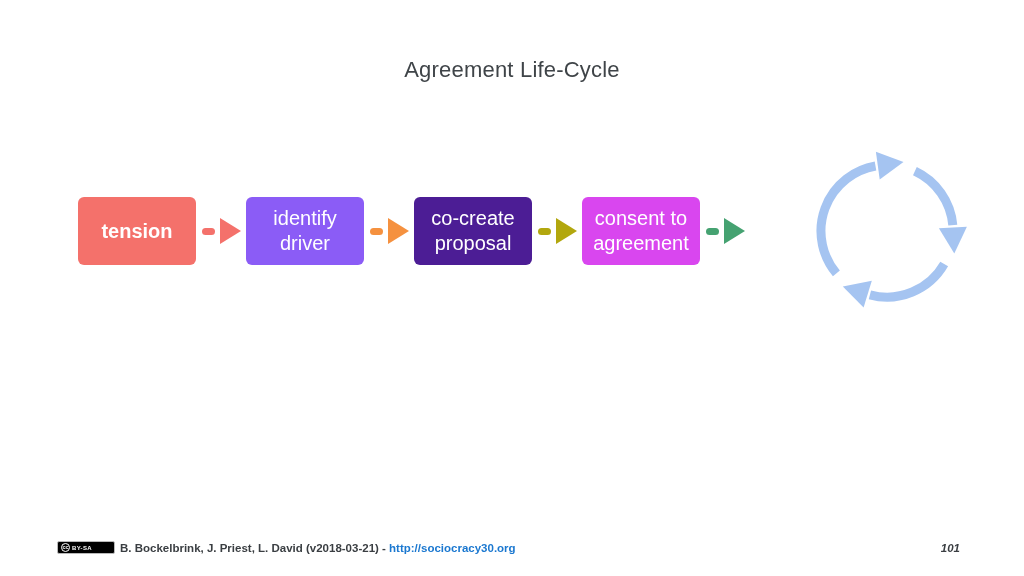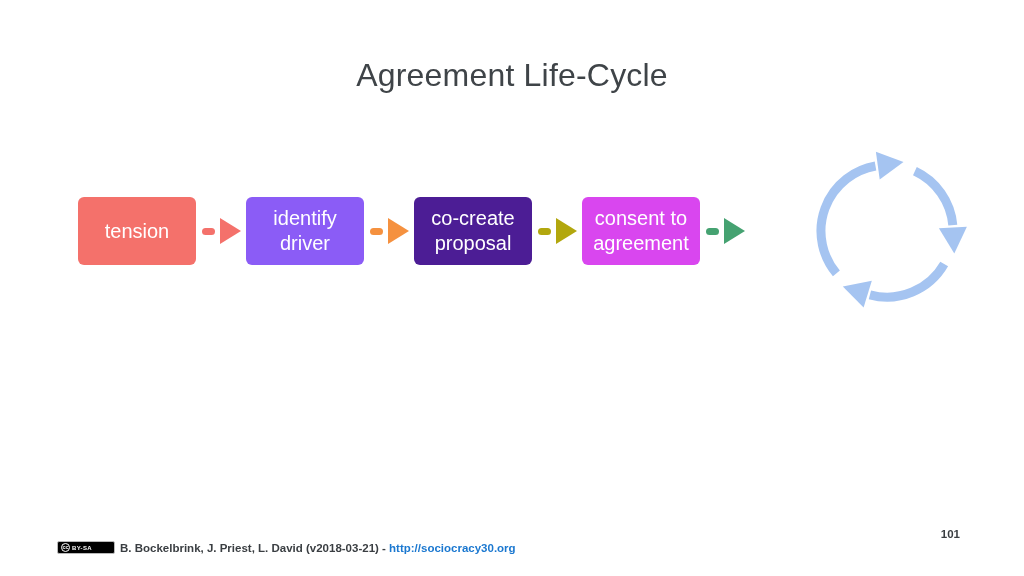--- a/index.html
+++ b/index.html
@@ -9,21 +9,21 @@
     width:1024px; height:576px;
     background:#ffffff;
     font-family:"Liberation Sans", sans-serif;
     overflow:hidden;
     margin:0 auto;
   }
   .slide-title {
     position:absolute;
     top:57px; left:0; right:0;
     text-align:center;
-    font-size:32px;
+    font-size:22px;
     font-weight:400;
     color:#3f4448;
     letter-spacing:0.2px;
   }
   .cycle-svg {
     position:absolute;
     left:792px; top:136px;
     width:190px; height:190px;
     color:#a5c4f1;
   }
@@ -97,45 +97,46 @@
   }
   .cc-label {
     font-size:6px;
     font-weight:700;
     letter-spacing:0.3px;
   }
   .footer-attribution { white-space:pre; }
   .footer-link { color:#1b78d0; text-decoration:none; }
   .page-number {
     position:absolute;
-    right:64px; bottom:36px;
+    right:64px; bottom:22px;
     font-size:11.5px;
     font-weight:700;
     color:#3a3e42;
+    font-style:italic;
   }
 </style>
 </head>
 <body>
 
 <div class="slide">
 
   <div class="slide-title">Agreement Life-Cycle</div>
 
   <svg class="cycle-svg" viewBox="0 0 190 190" aria-hidden="true" style="color: rgb(165, 196, 241);">
     <path d="M 44.4 137.4 A 66 66 0 0 1 83.5 30.0" fill="none" stroke="currentColor" stroke-width="9"></path>
     <polygon points="111.5,26.0 83.9,15.7 87.7,43.5" fill="currentColor"></polygon>
     <path d="M 122.9 35.2 A 66 66 0 0 1 160.8 89.2" fill="none" stroke="currentColor" stroke-width="9"></path>
     <polygon points="162.3,117.5 174.9,90.8 146.9,92.2" fill="currentColor"></polygon>
     <path d="M 152.2 128.0 A 66 66 0 0 1 77.9 158.8" fill="none" stroke="currentColor" stroke-width="9"></path>
     <polygon points="50.8,150.5 71.6,171.5 79.8,144.7" fill="currentColor"></polygon>
   </svg>
 
   <div class="flow-row">
 
-    <div class="flow-box" style="background-color: rgb(244, 113, 107);">
+    <div class="flow-box" style="background-color: rgb(244, 113, 107); font-weight: bold;">
       <span>tension</span>
     </div>
 
     <div class="flow-arrow" style="color: rgb(244, 113, 107);">
       <span class="arrow-dash"></span>
       <span class="arrow-tri"></span>
     </div>
 
     <div class="flow-box" style="background-color: #8b5cf6;">
       <span>identify driver</span>

